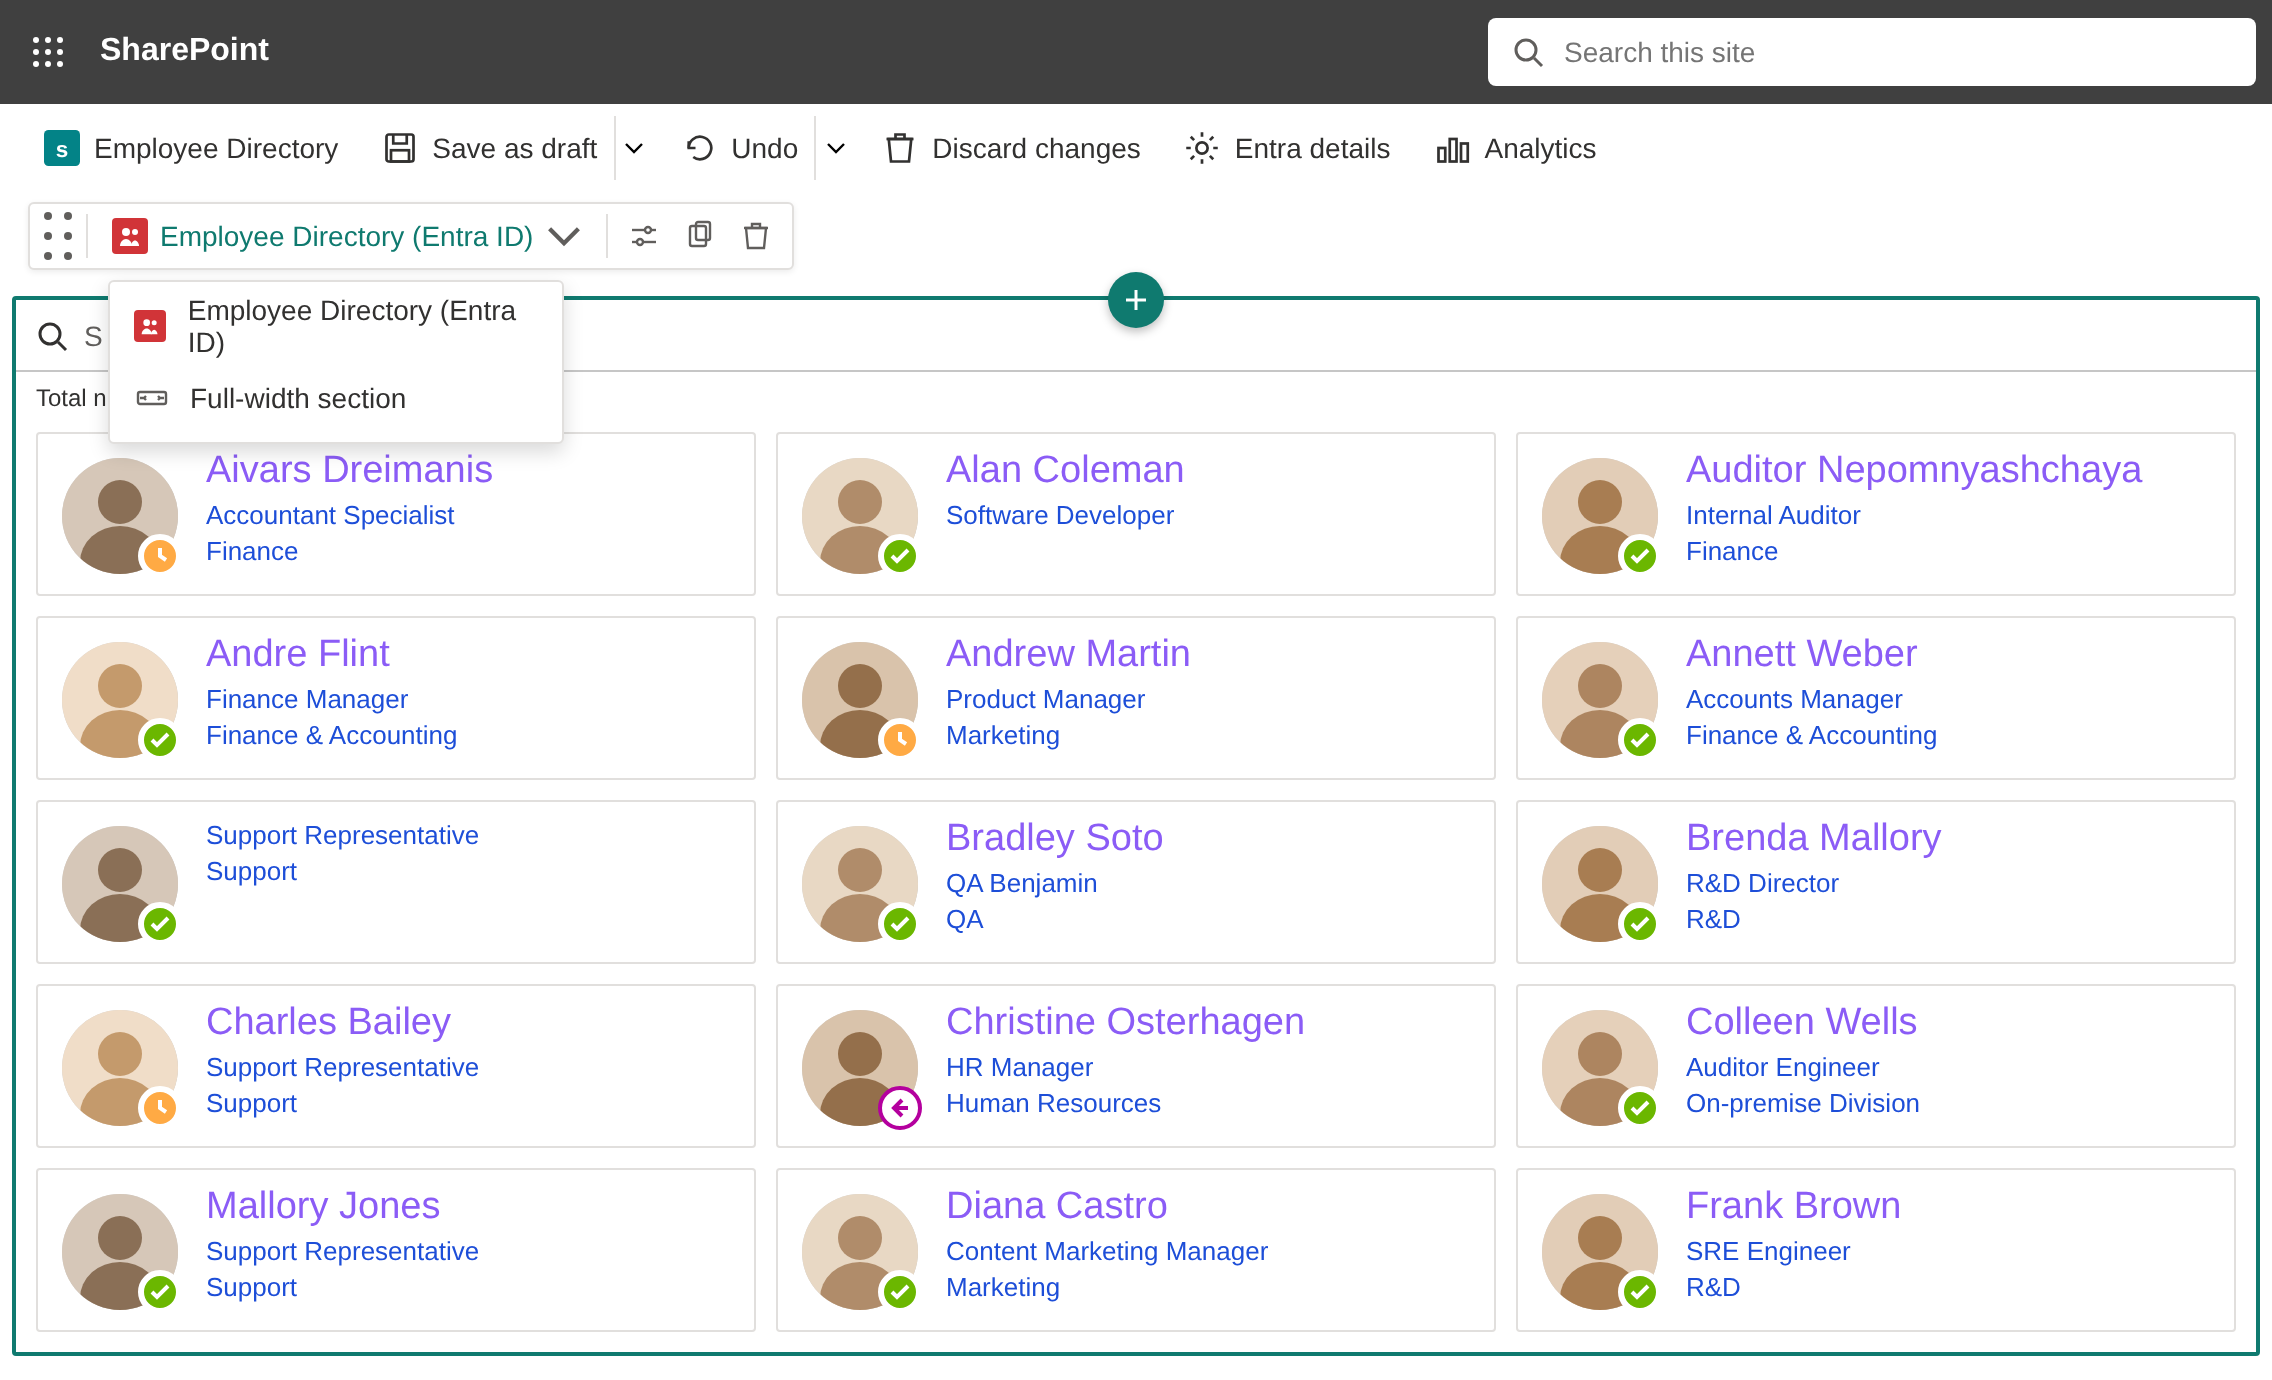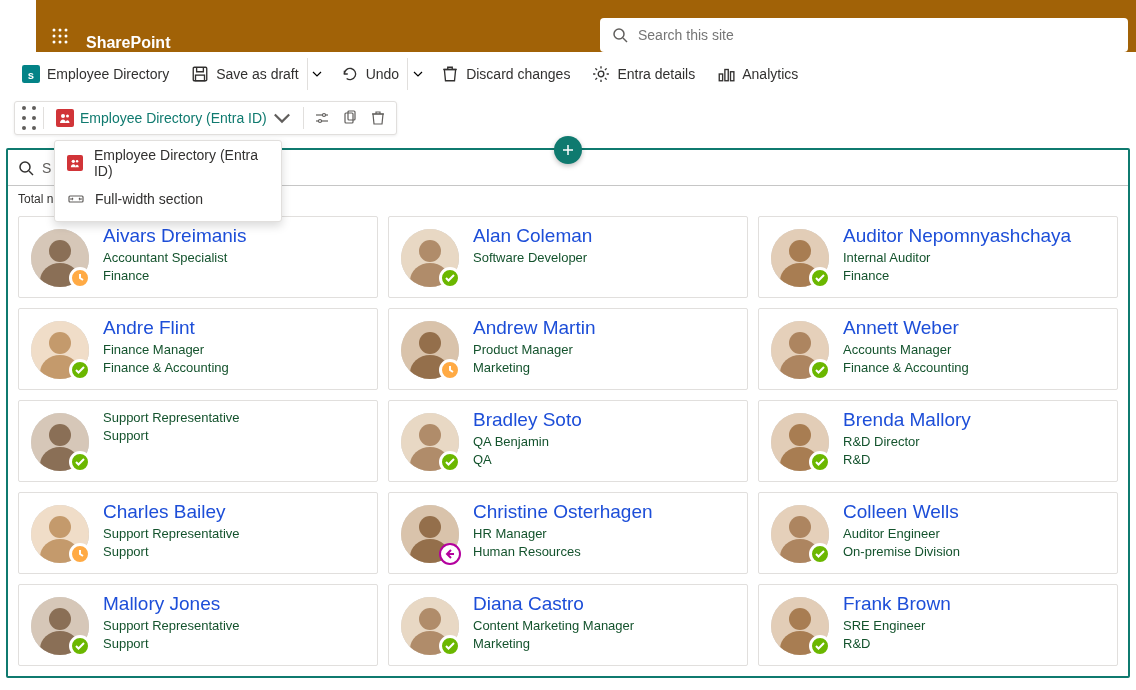--- a/index.html
+++ b/index.html
@@ -9,48 +9,47 @@
       font-family: "Segoe UI", -apple-system, BlinkMacSystemFont, sans-serif;
     }
     body {
       width: 1136px;
       height: 690px;
       overflow: hidden;
       background: #fff;
     }
     
     .header {
-      background: #a16207;
+      background: #404040;
       color: #fff;
       height: 52px;
       display: flex;
-      align-items: flex-end;
+      align-items: center;
       padding: 0 8px;
-      margin-left: 36px;
     }
     .waffle {
       width: 32px;
       height: 32px;
       display: flex;
       align-items: center;
       justify-content: center;
       margin-right: 10px;
       cursor: pointer;
     }
     .waffle svg { width: 18px; height: 18px; }
     .product {
       font-size: 16px;
       font-weight: 600;
     }
     .spacer { flex: 1; }
     .search-wrap {
       background: #fff;
       border-radius: 4px;
       height: 34px;
-      width: 528px;
+      width: 384px;
       display: flex;
       align-items: center;
       padding: 0 12px;
     }
     .search-wrap svg { width: 16px; height: 16px; color: #605e5c; margin-right: 10px; }
     .search-wrap input {
       border: none;
       outline: none;
       font-size: 14px;
       color: #323130;
@@ -248,26 +247,26 @@
     }
     .presence.available { background: #6bb700; }
     .presence.away { background: #ffaa44; }
     .presence.oof { background: #fff; border: 2px solid #b4009e; }
     .presence svg { width: 12px; height: 12px; }
     .presence.available svg { color: #fff; }
     .presence.away svg { color: #fff; }
     .presence.oof svg { color: #b4009e; }
     .info .name {
       font-size: 19px;
-      color: #1d4ed8;
+      color: #8b5cf6;
       margin-bottom: 2px;
     }
     .info .title, .info .dept {
       font-size: 13px;
-      color: #14532d;
+      color: #1d4ed8;
       line-height: 1.35;
     }
   </style>
 </head>
 <body>
 
 <div class="header">
   <div class="waffle">
     <svg viewBox="0 0 24 24" fill="#fff">
       <circle cx="4" cy="4" r="2"></circle>

